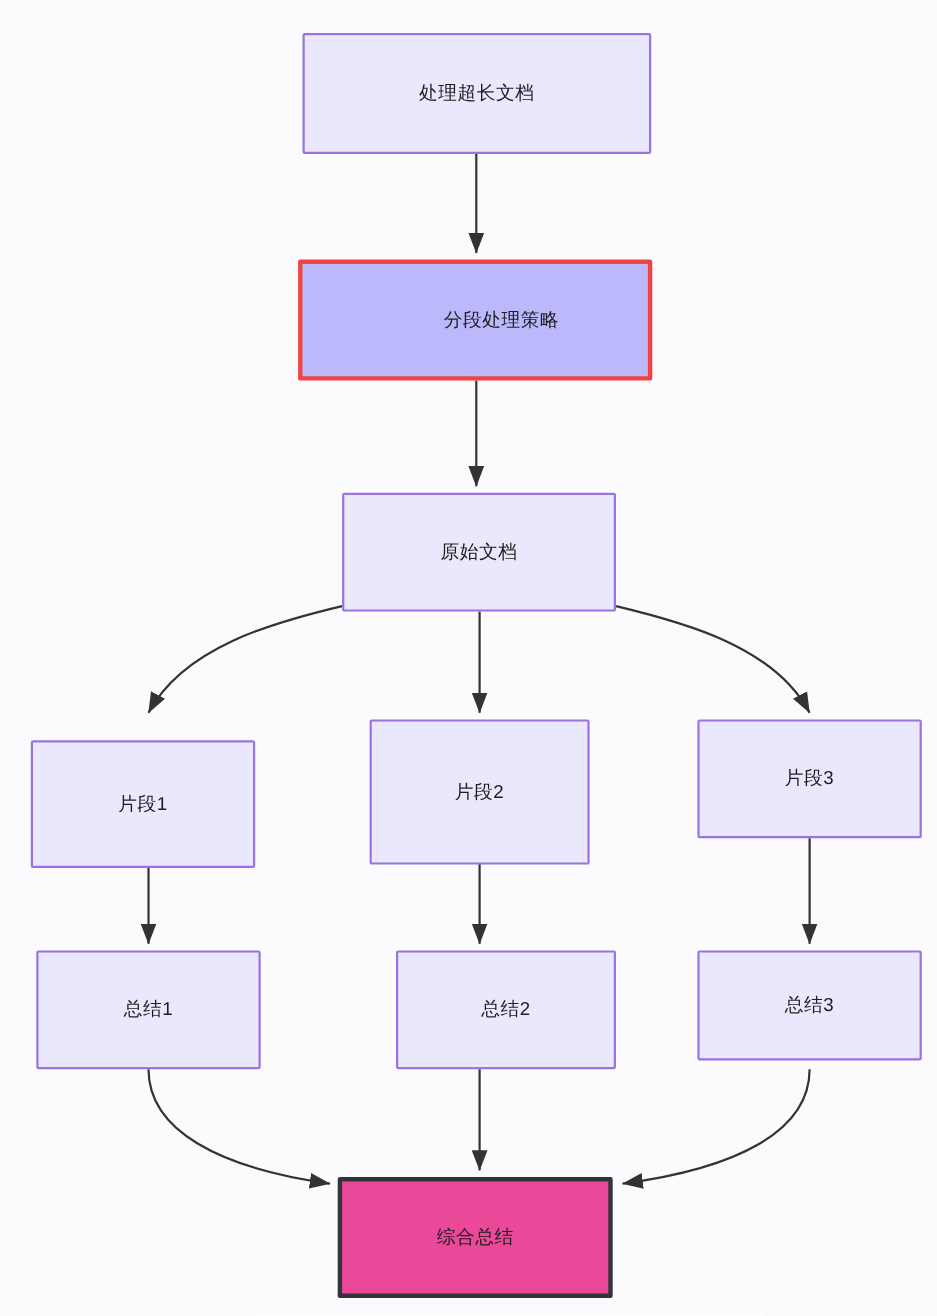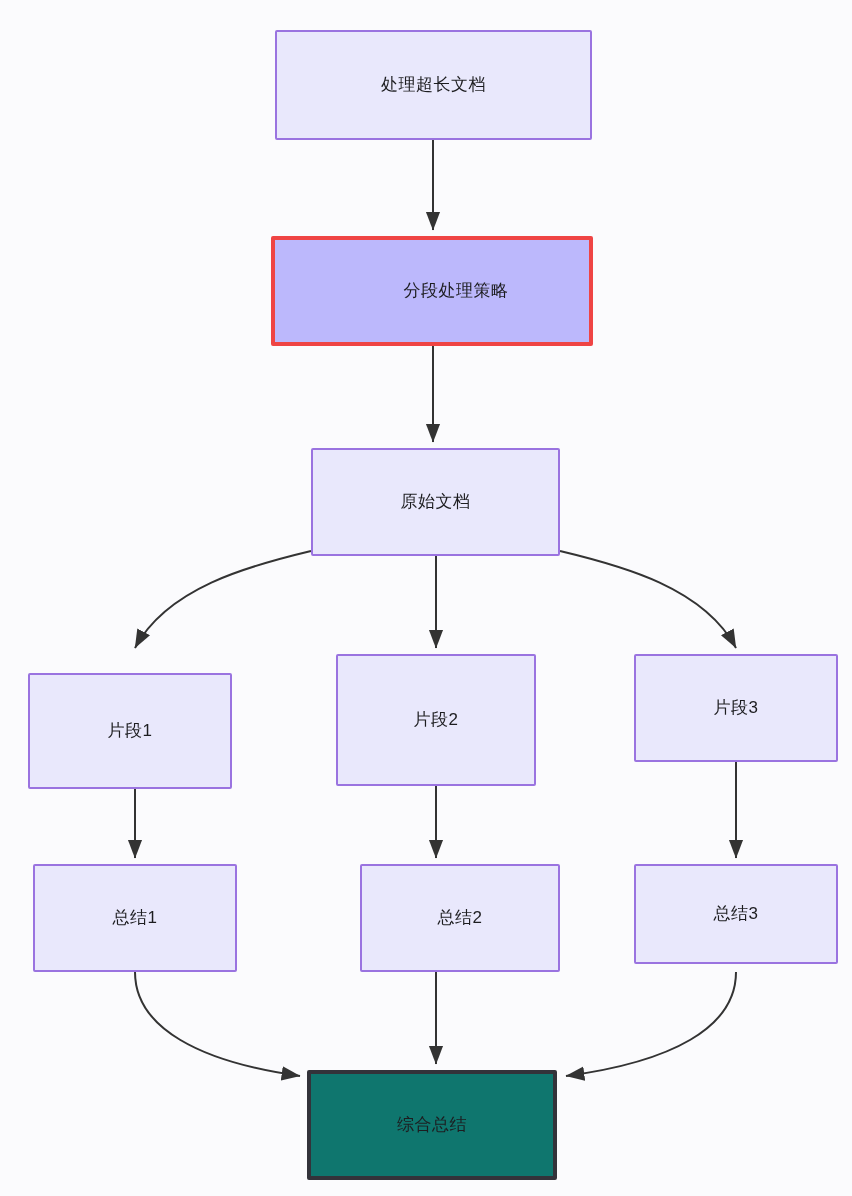--- a/index.html
+++ b/index.html
@@ -48,21 +48,21 @@
   }
   
   .n-highlight {
     background: #bcb8fc;
     border: 4px solid #ef4444;
     border-radius: 2px;
     padding-left: 48px;
   }
   
   .n-success {
-    background: #0f766e;
+    background: #ec4899;
     border: 4px solid #33333a;
     border-radius: 2px;
   }
 </style>
 </head>
 <body>
 
 <div id="canvas">
 
   <svg id="edges" viewBox="0 0 852 1196" width="852" height="1196" xmlns="http://www.w3.org/2000/svg">

